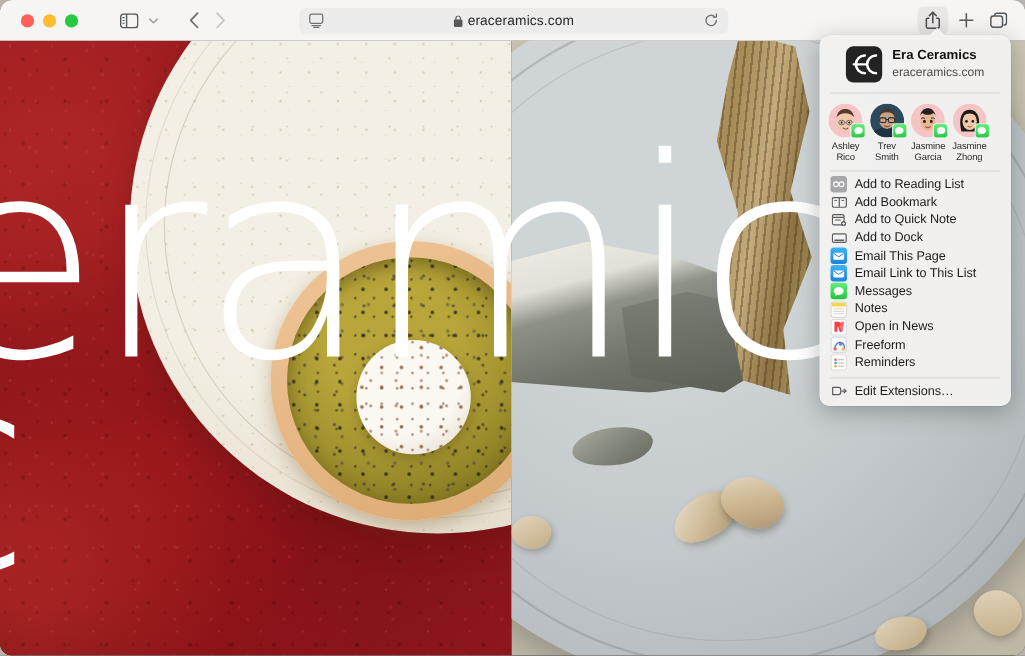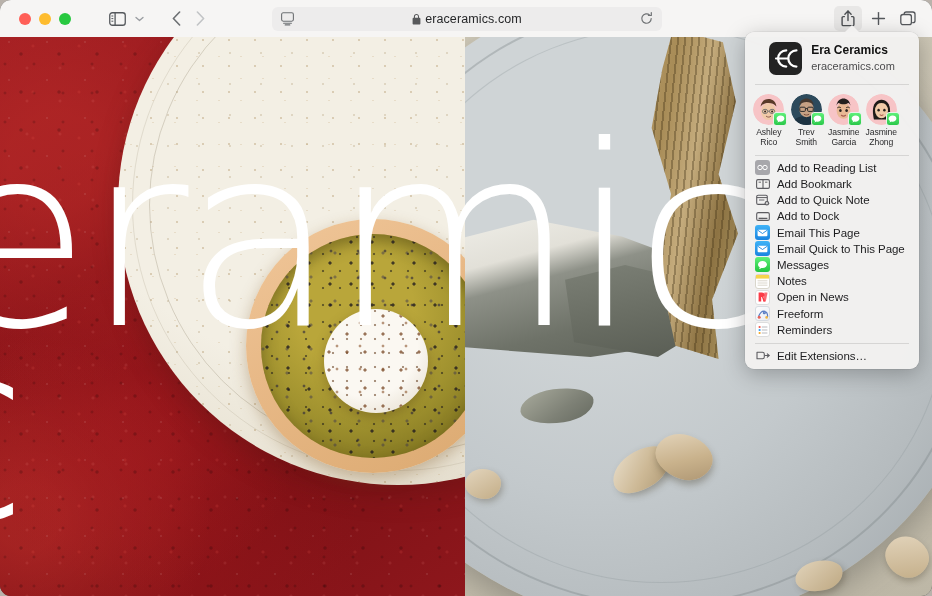--- a/index.html
+++ b/index.html
@@ -719,21 +719,21 @@
         <span class="mi-label">Email This Page</span>
       </div>
 
       <div class="menu-item">
         <span class="menu-icon" style="background:linear-gradient(180deg,#3fb3f7,#1a84e0);">
           <svg width="11" height="8" viewBox="0 0 11 8" fill="none">
             <rect x="0.6" y="0.8" width="9.8" height="6.4" rx="1" fill="#fff"></rect>
             <path d="M0.9 1.3l4.6 3.2 4.6-3.2" stroke="#1a84e0" stroke-width="0.9" fill="none"></path>
           </svg>
         </span>
-        <span class="mi-label">Email Quick to This Page</span>
+        <span class="mi-label">Email Link to This List</span>
       </div>
 
       <div class="menu-item">
         <span class="menu-icon" style="background:linear-gradient(180deg,#5ff07a,#22c53f);">
           <svg width="11" height="10" viewBox="0 0 11 10" fill="#fff">
             <path d="M5.5 1C3 1 1 2.6 1 4.6c0 1.2.7 2.2 1.8 2.9-.1.6-.5 1.2-.9 1.5.9-.1 1.8-.5 2.4-1 .4.1.8.1 1.2.1 2.5 0 4.5-1.6 4.5-3.5S8 1 5.5 1z"></path>
           </svg>
         </span>
         <span class="mi-label">Messages</span>
       </div>

